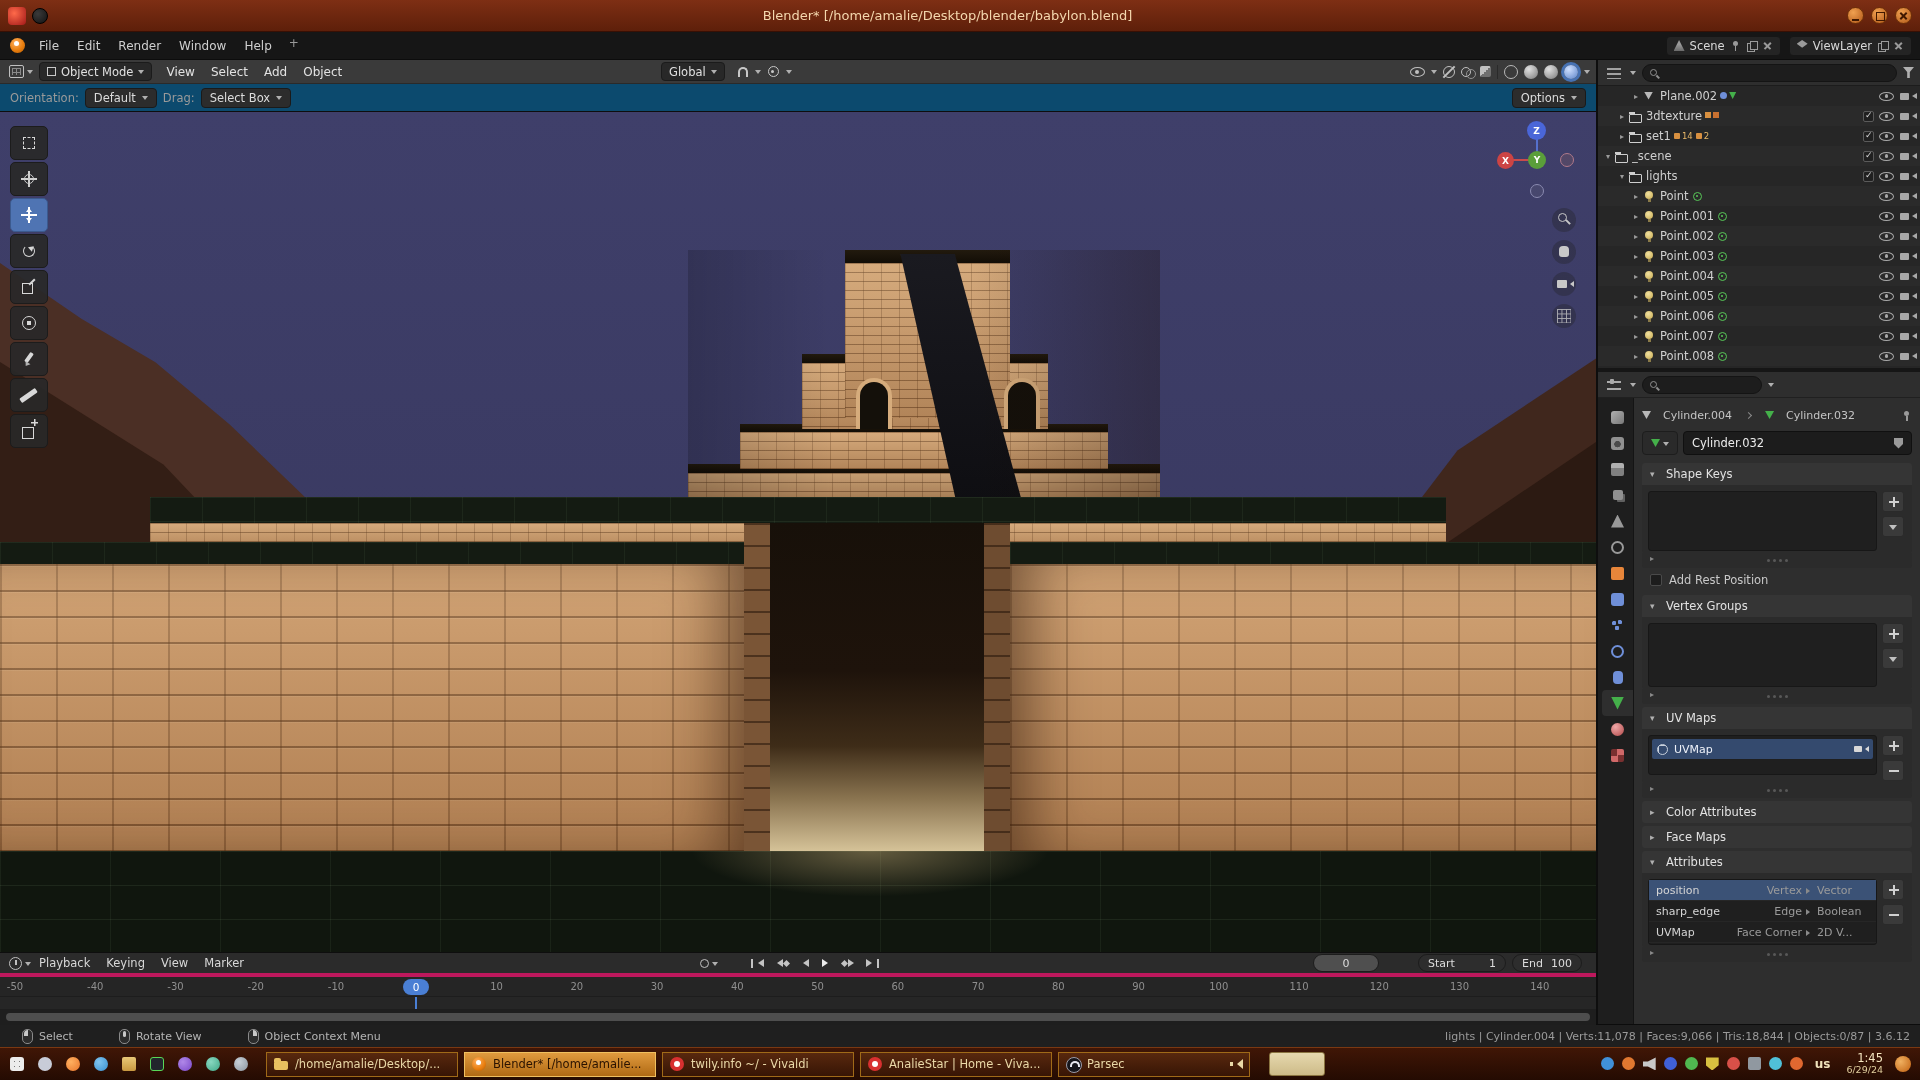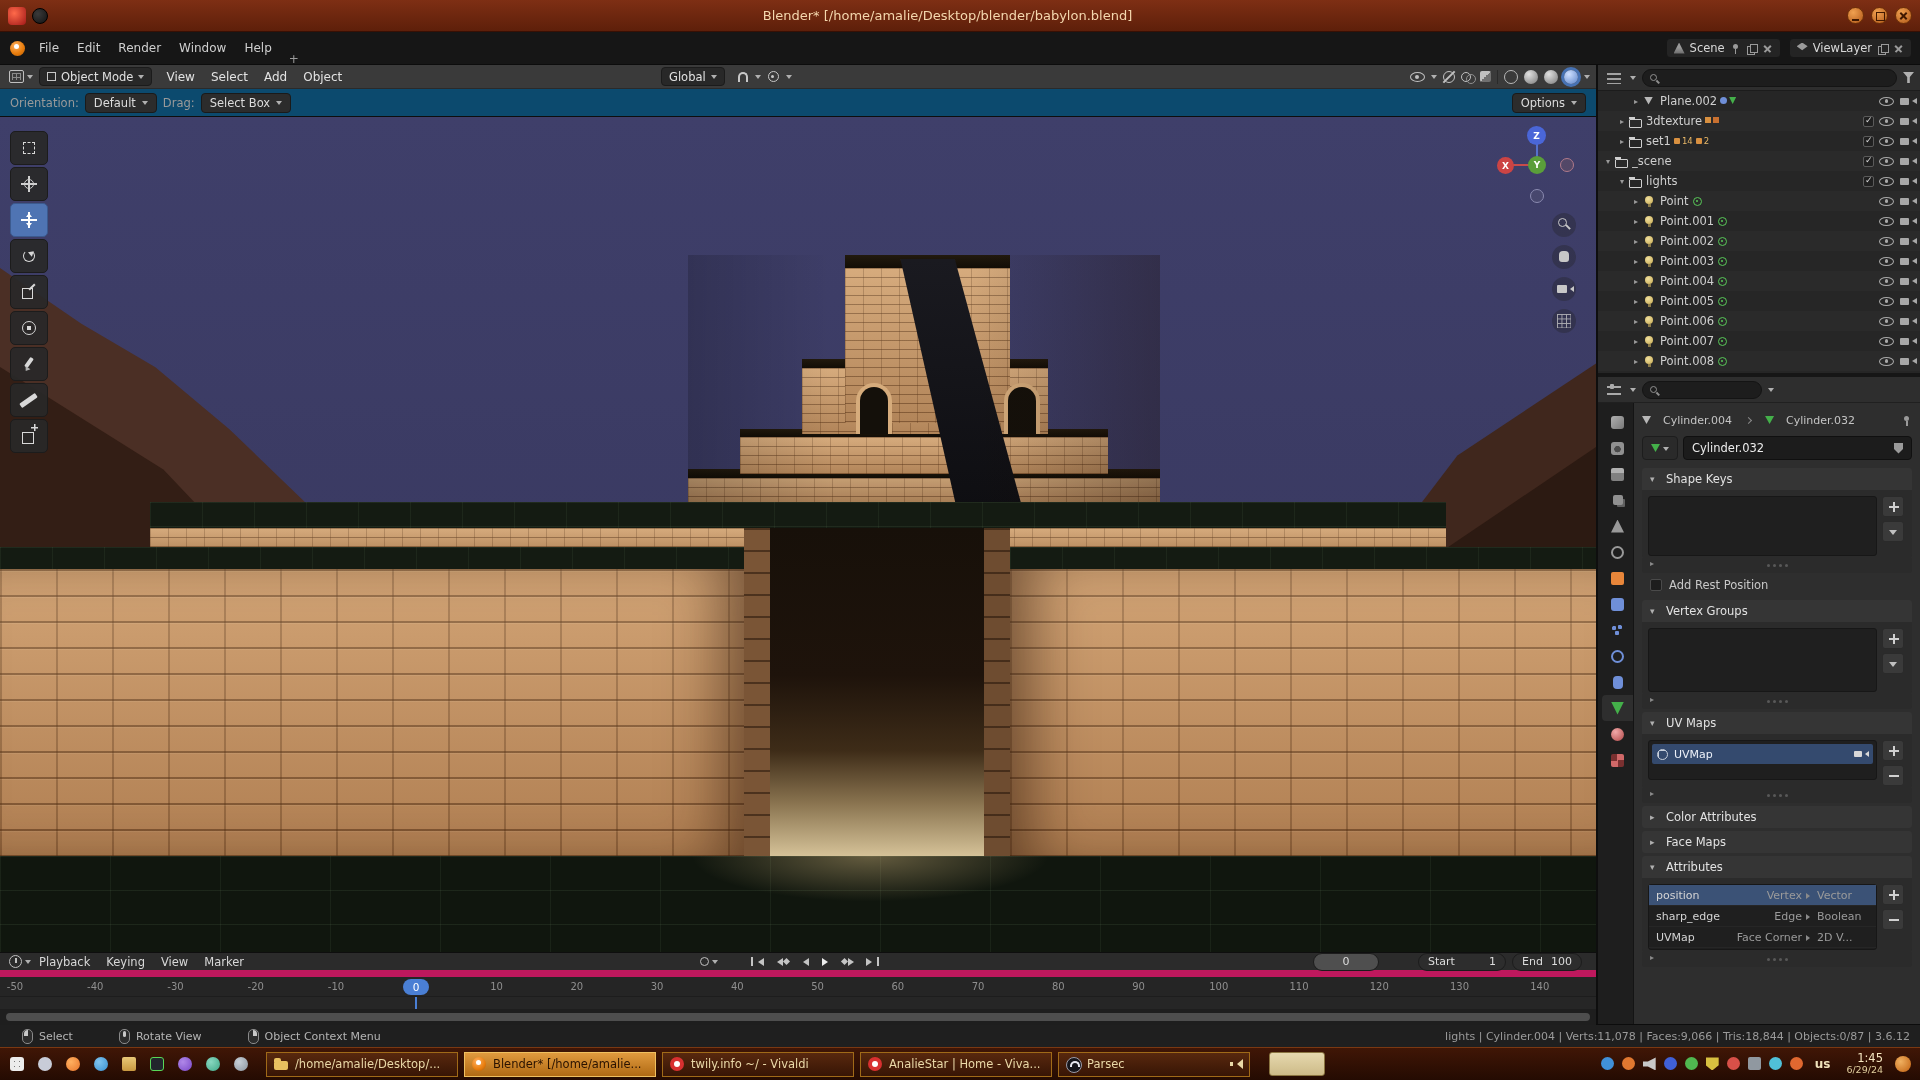--- a/index.html
+++ b/index.html
@@ -14,21 +14,21 @@
   .tb-title{flex:1;text-align:center;color:#f4d7ae;font-size:13px;}
   .tb-btns{display:flex;gap:7px;}
   .tb-btn{width:17px;height:17px;border-radius:50%;background:radial-gradient(circle at 35% 30%,#f0a050,#b05818);border:1px solid #6e3008;position:relative;}
   .tb-btn::before{content:"";position:absolute;background:#401800;}
   .tb-btn.min::before{left:4px;top:11px;width:7px;height:2px;}
   .tb-btn.max::before{left:4px;top:4px;width:7px;height:7px;background:transparent;border:1.5px solid #401800;}
   .tb-btn.close::before{left:3px;top:7px;width:9px;height:2px;transform:rotate(45deg);}
   .tb-btn.close::after{content:"";position:absolute;left:3px;top:7px;width:9px;height:2px;background:#401800;transform:rotate(-45deg);}
 
   
-  .topbar{height:28px;background:#161616;display:flex;align-items:stretch;padding:16px 4px;flex:none;border-bottom:1px solid #0c0c0c;}
+  .topbar{height:28px;background:#161616;display:flex;align-items:stretch;padding:0 4px;flex:none;border-bottom:1px solid #0c0c0c;}
   .blogo{width:26px;display:flex;align-items:center;justify-content:center;}
   .blogo i{width:15px;height:15px;border-radius:50%;background:radial-gradient(circle at 38% 32%,#ffb060,#e87d0d 55%,#b45c06);position:relative;}
   .blogo i::after{content:"";position:absolute;left:4px;top:3px;width:5px;height:5px;border-radius:50%;background:#fff;}
   .menu-item{display:flex;align-items:center;padding:0 9px;color:#cfcfcf;font-size:12px;cursor:default;}
   .tabs{display:flex;align-items:flex-end;margin-left:14px;}
   .wtab{padding:4px 11px 5px;font-size:12px;color:#989898;border-radius:6px 6px 0 0;margin-right:1px;}
   .wtab.active{background:#3a3a3a;color:#ececec;}
   .wtab.add{color:#9a9a9a;padding:4px 8px 5px;}
   .topbar-right{margin-left:auto;display:flex;align-items:center;gap:8px;padding-right:4px;}
   .pill{display:flex;align-items:center;gap:5px;background:#242424;border:1px solid #161616;border-radius:4px;height:20px;padding:0 7px;font-size:11.5px;color:#d8d8d8;}
@@ -127,21 +127,21 @@
   .navbtn i{position:absolute;}
   .nb-zoom i.ring{left:6px;top:5px;width:9px;height:9px;border:1.5px solid #c8c8c8;border-radius:50%;}
   .nb-zoom i.stick{left:13px;top:13px;width:6px;height:2px;background:#c8c8c8;transform:rotate(45deg);}
   .nb-hand i.palm{left:7px;top:6px;width:10px;height:11px;background:#c8c8c8;border-radius:4px 4px 3px 3px;}
   .nb-cam i.body{left:5px;top:8px;width:10px;height:8px;background:#c8c8c8;border-radius:1px;}
   .nb-cam i.lens{left:15px;top:9px;border:3px solid transparent;border-right:4px solid #c8c8c8;}
   .nb-grid i.g{left:5px;top:5px;width:14px;height:14px;background:linear-gradient(90deg,#c8c8c8 1px,transparent 1px) 0 0/4.5px 100%,linear-gradient(#c8c8c8 1px,transparent 1px) 0 0/100% 4.5px;opacity:.8;}
 
   
   .timeline{height:72px;flex:none;display:flex;flex-direction:column;border-top:1px solid #0e0e0e;}
-  .tl-header{height:24px;background:#2b2b2b;display:flex;align-items:center;position:relative;padding:0 6px;flex:none;border-bottom:7px solid #be185d;}
+  .tl-header{height:24px;background:#2b2b2b;display:flex;align-items:center;position:relative;padding:0 6px;flex:none;border-bottom:4px solid #be185d;}
   .tl-header .menu-item{font-size:11.5px;color:#d8d8d8;padding:0 8px;}
   .ei-clock{border:1.5px solid #c0c0c0;border-radius:50%;width:13px;height:13px;}
   .ei-clock::after{content:"";position:absolute;left:5px;top:2px;width:1.5px;height:5px;background:#c0c0c0;}
   .autokey{position:absolute;left:700px;display:flex;align-items:center;gap:3px;}
   .ak-dot{width:9px;height:9px;border:1.5px solid #c0c0c0;border-radius:50%;position:relative;}
   .transport{position:absolute;left:748px;display:flex;align-items:center;gap:4px;}
   .tp{width:19px;height:16px;display:flex;align-items:center;justify-content:center;gap:1px;}
   .tri-l{width:0;height:0;border:4.5px solid transparent;border-right:6.5px solid #c4c4c4;}
   .tri-r{width:0;height:0;border:4.5px solid transparent;border-left:6.5px solid #c4c4c4;}
   .tri-r.big{border-left-color:#ececec;}

